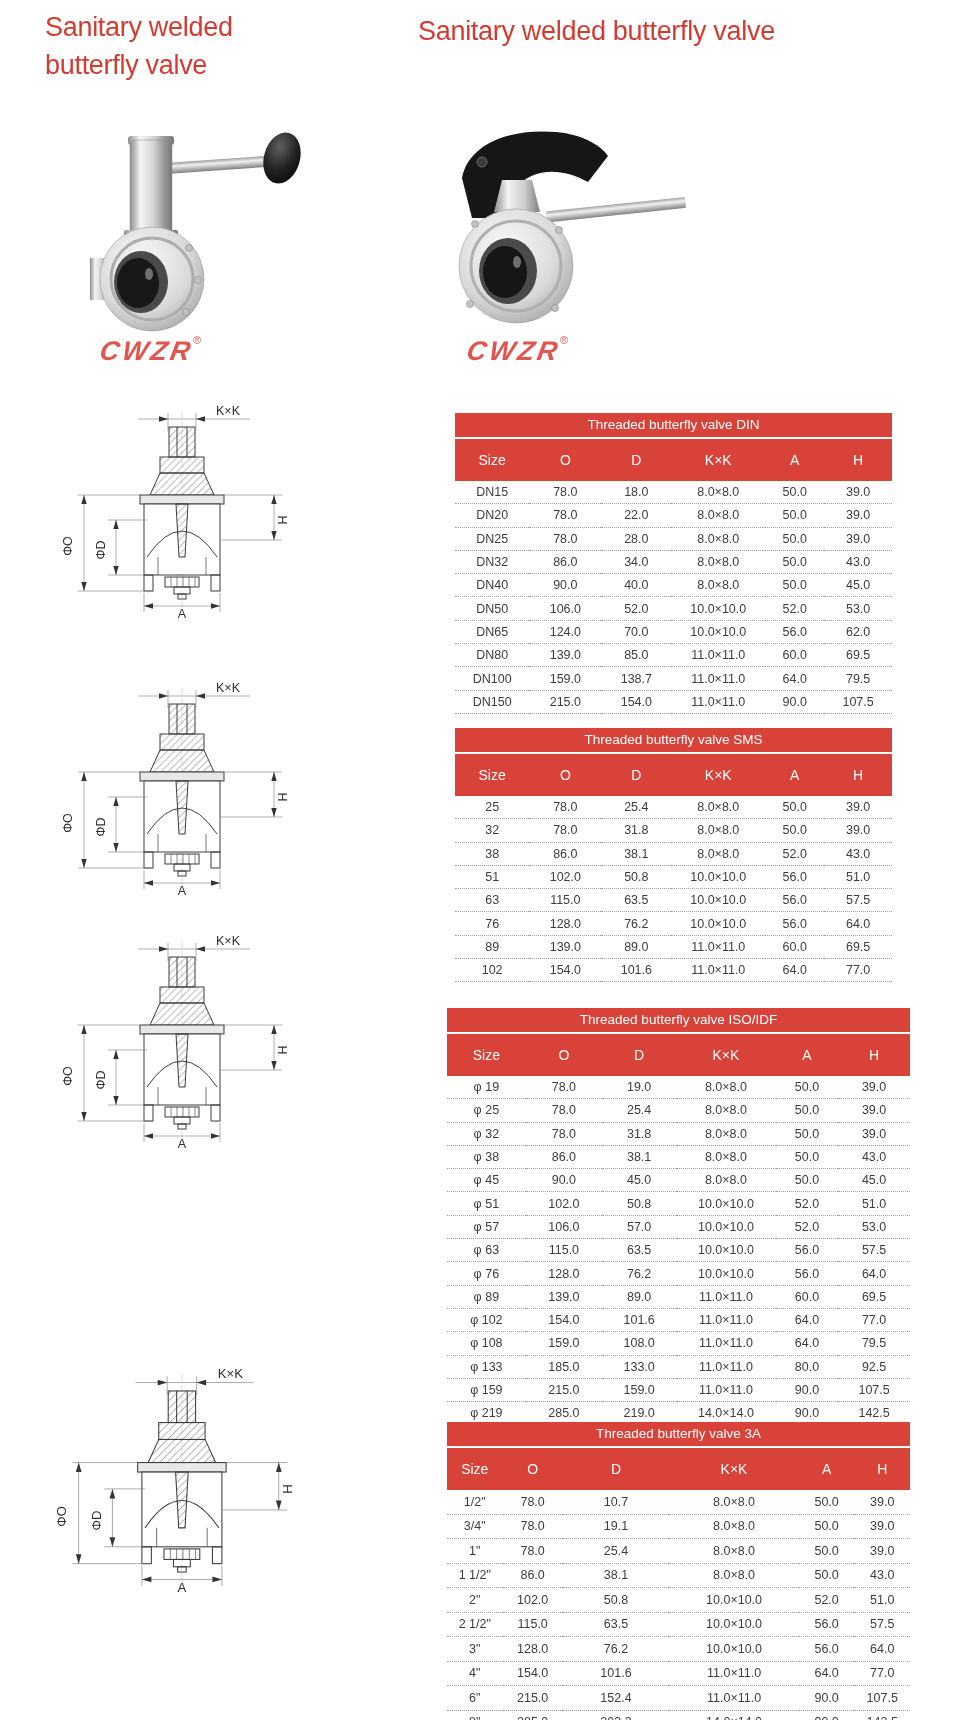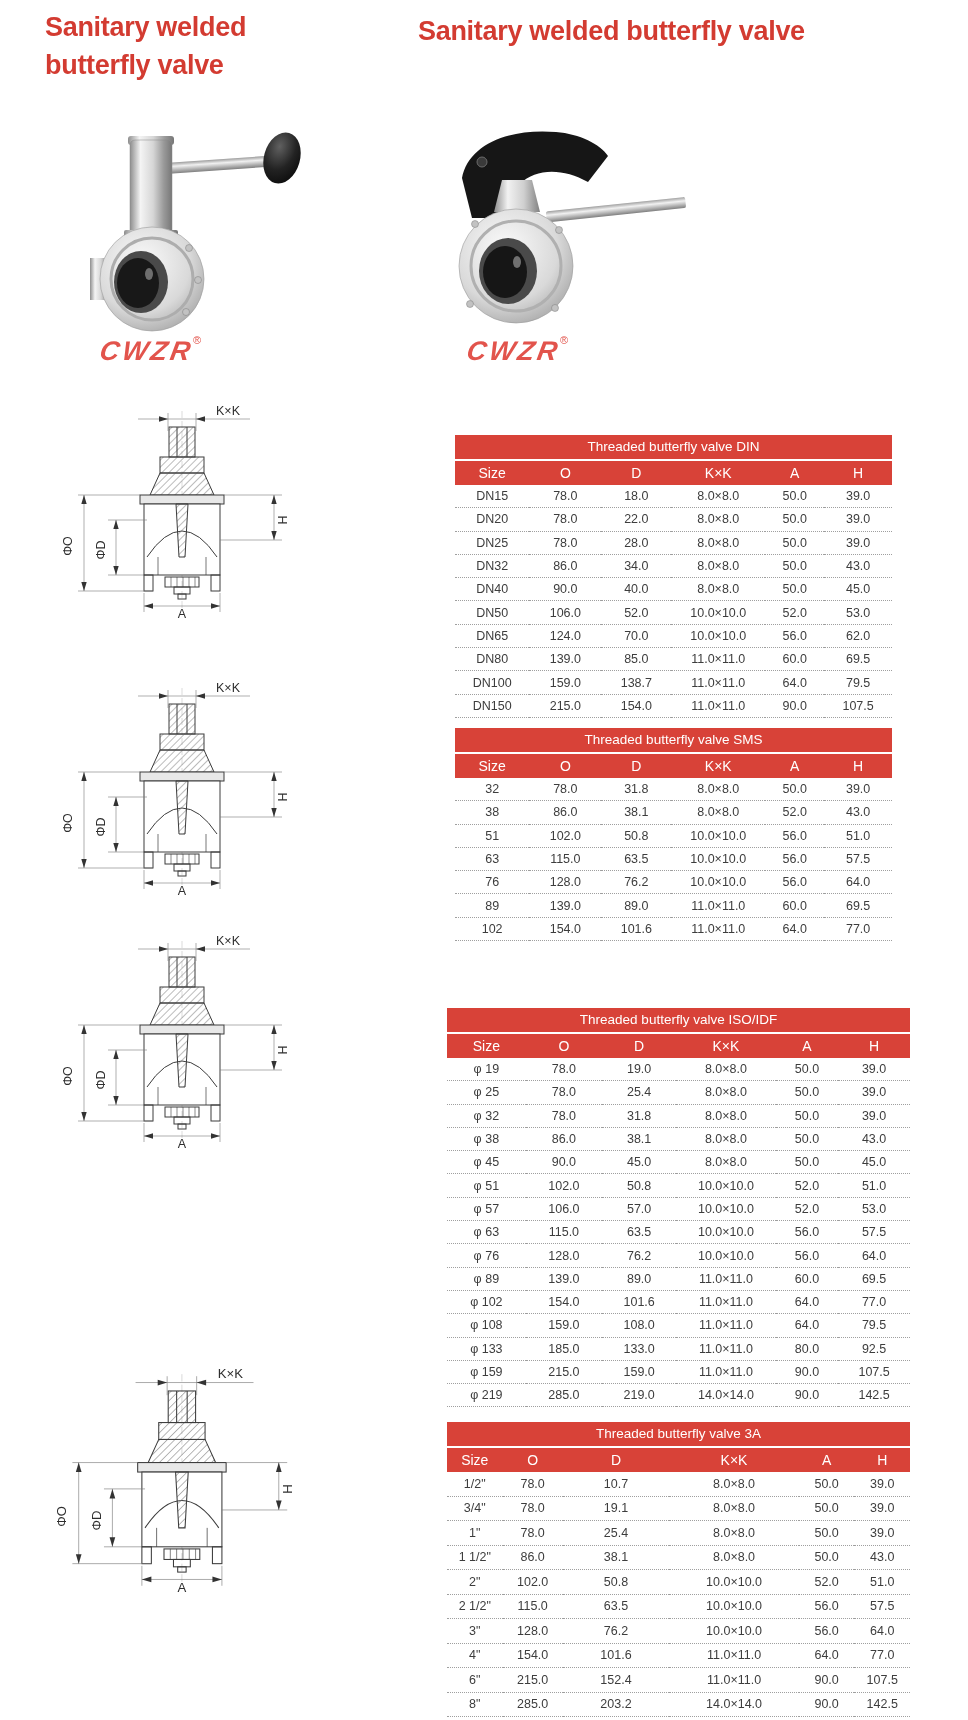--- a/index.html
+++ b/index.html
@@ -1,20 +1,20 @@
 <!DOCTYPE html>
 <html><head>
 <meta charset="utf-8">
 <style>
   html,body{margin:0;padding:0;background:#ffffff;}
   .page{position:relative;width:968px;height:1720px;background:#fff;overflow:hidden;
         font-family:"Liberation Sans",sans-serif;}
 
   
-  .title{position:absolute;margin:0;color:#d33b31;font-weight:700;font-size:27px;letter-spacing:-0.3px;}
+  .title{position:absolute;margin:0;color:#d33b31;font-weight:400;font-size:27px;letter-spacing:-0.3px;}
   .title-left{left:45px;top:8px;width:235px;line-height:38px;}
   .title-right{left:418px;top:16px;white-space:nowrap;}
 
   
   .logo{position:absolute;color:#e2544c;}
   .logo-word{display:inline-block;font-style:italic;font-weight:bold;font-size:27px;
              letter-spacing:3px;transform:skewX(-10deg);}
   .logo-reg{font-size:11px;font-style:normal;vertical-align:top;position:relative;top:-2px;}
   .logo-left{left:100px;top:336px;}
   .logo-right{left:467px;top:336px;}
@@ -31,21 +31,21 @@
   .dg2{left:52px;top:935px;width:245px;height:215px;}
   .dg3{left:45px;top:1360px;width:258px;height:242px;}
   .diagram svg{width:100%;height:100%;}
 
   
   .spec-table{position:absolute;}
   .tbl-title{background:#d84238;color:#fff;text-align:center;font-size:13.5px;
              height:24px;line-height:24px;border-bottom:2px solid #fff;}
   .spec-table table{width:100%;border-collapse:collapse;table-layout:fixed;}
   .spec-table th{background:#d84238;color:#fff;font-weight:normal;font-size:14px;
-                 height:24px;padding:0;text-align:center;}
+                 height:24px;padding:9px;text-align:center;}
   .spec-table td{text-align:center;font-size:12.5px;color:#3d3d3d;padding:0;
                  border-bottom:1px dotted #9f9f9f;}
   .rows-std td{height:22.3px;}
   .rows-tall td{height:23.5px;}
 </style>
 </head>
 <body>
 
 <div class="page">
 
@@ -406,21 +406,21 @@
   </g>
   <g fill="#2e2e2e" font-size="12.5" font-family="Liberation Sans, sans-serif" text-anchor="middle">
     <text x="176" y="10">K×K</text>
     <text x="20" y="141" transform="rotate(-90 20 141)">ΦO</text>
     <text x="53" y="145" transform="rotate(-90 53 145)">ΦD</text>
     <text x="235" y="115" transform="rotate(-90 235 115)">H</text>
     <text x="130" y="213">A</text>
   </g>
 </svg></div>
 
-  <section class="spec-table rows-std" style="left:455px;top:435px;width:437px">
+  <section class="spec-table rows-std" style="left:455px;top:413px;width:437px">
       <div class="tbl-title">Threaded butterfly valve DIN</div>
       <table>
         <colgroup>
           <col style="width:17%">
           <col style="width:16.5%">
           <col style="width:16%">
           <col style="width:21.5%">
           <col style="width:13.5%">
           <col style="width:15.5%">
         </colgroup>
@@ -534,20 +534,28 @@
             <th>Size</th>
             <th>O</th>
             <th>D</th>
             <th>K×K</th>
             <th>A</th>
             <th>H</th>
           </tr>
         </thead>
         <tbody>
           <tr>
+            <td>25</td>
+            <td>78.0</td>
+            <td>25.4</td>
+            <td>8.0×8.0</td>
+            <td>50.0</td>
+            <td>39.0</td>
+          </tr>
+          <tr>
             <td>32</td>
             <td>78.0</td>
             <td>31.8</td>
             <td>8.0×8.0</td>
             <td>50.0</td>
             <td>39.0</td>
           </tr>
           <tr>
             <td>38</td>
             <td>86.0</td>

